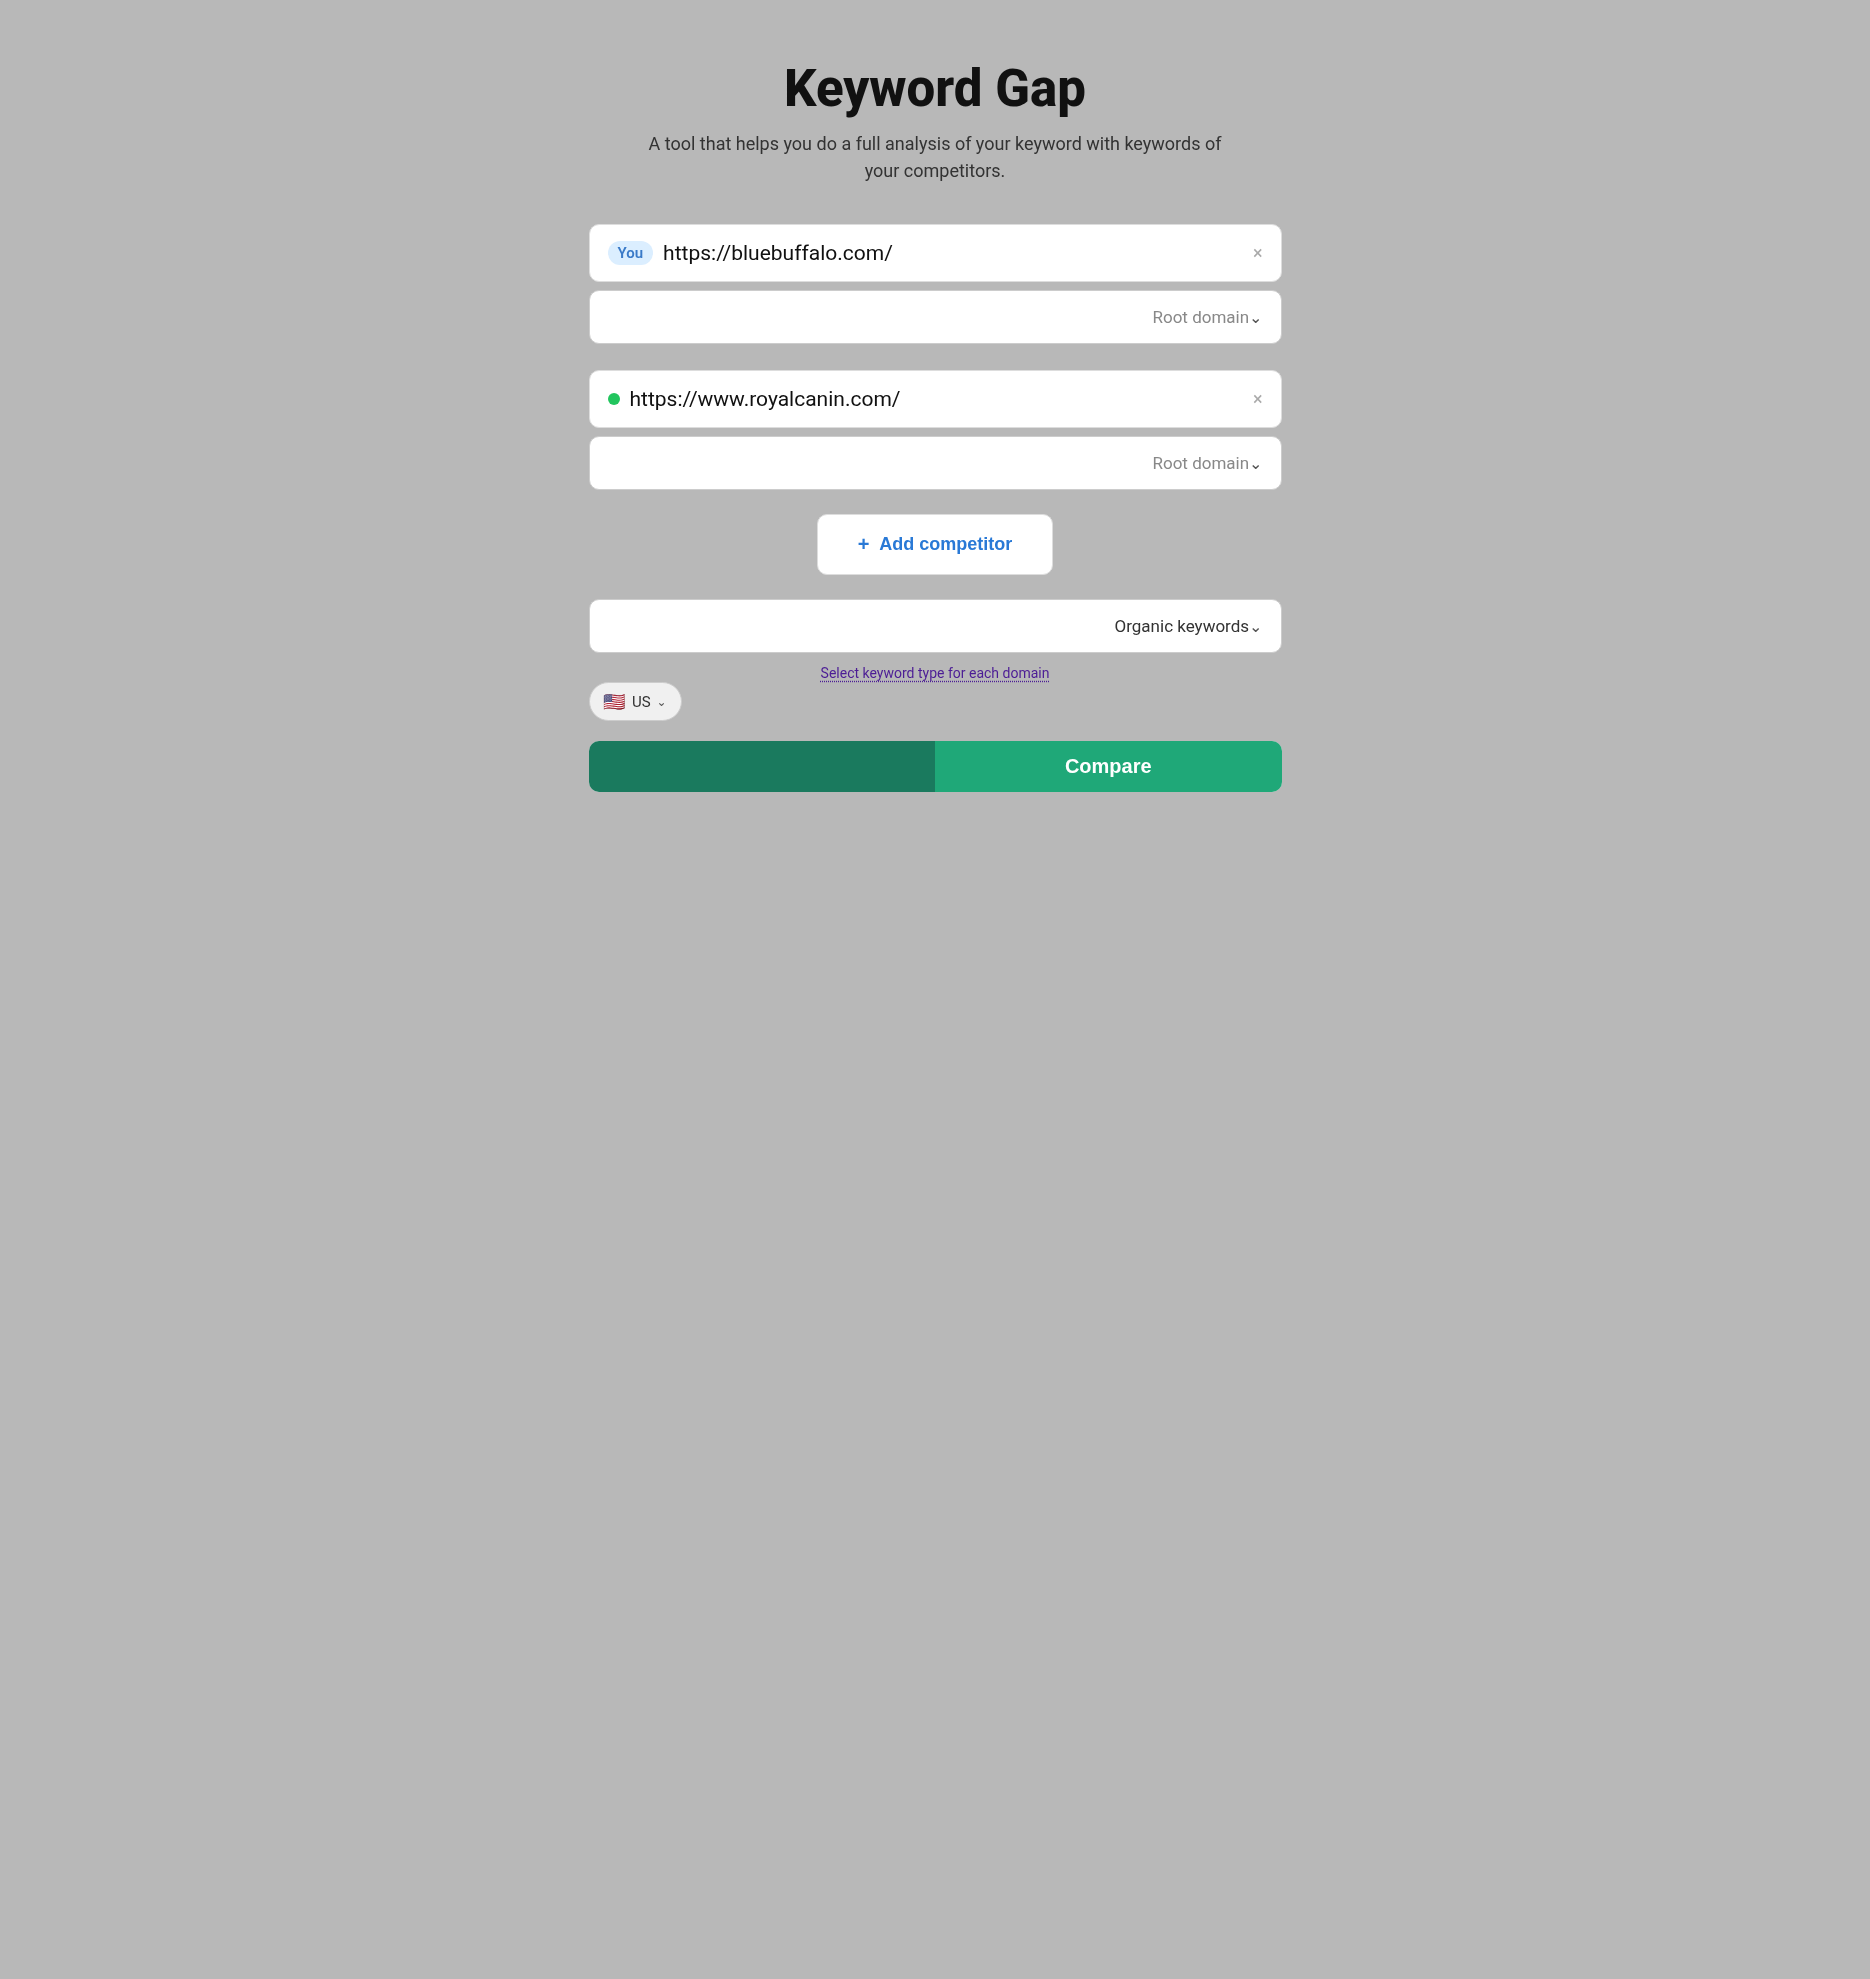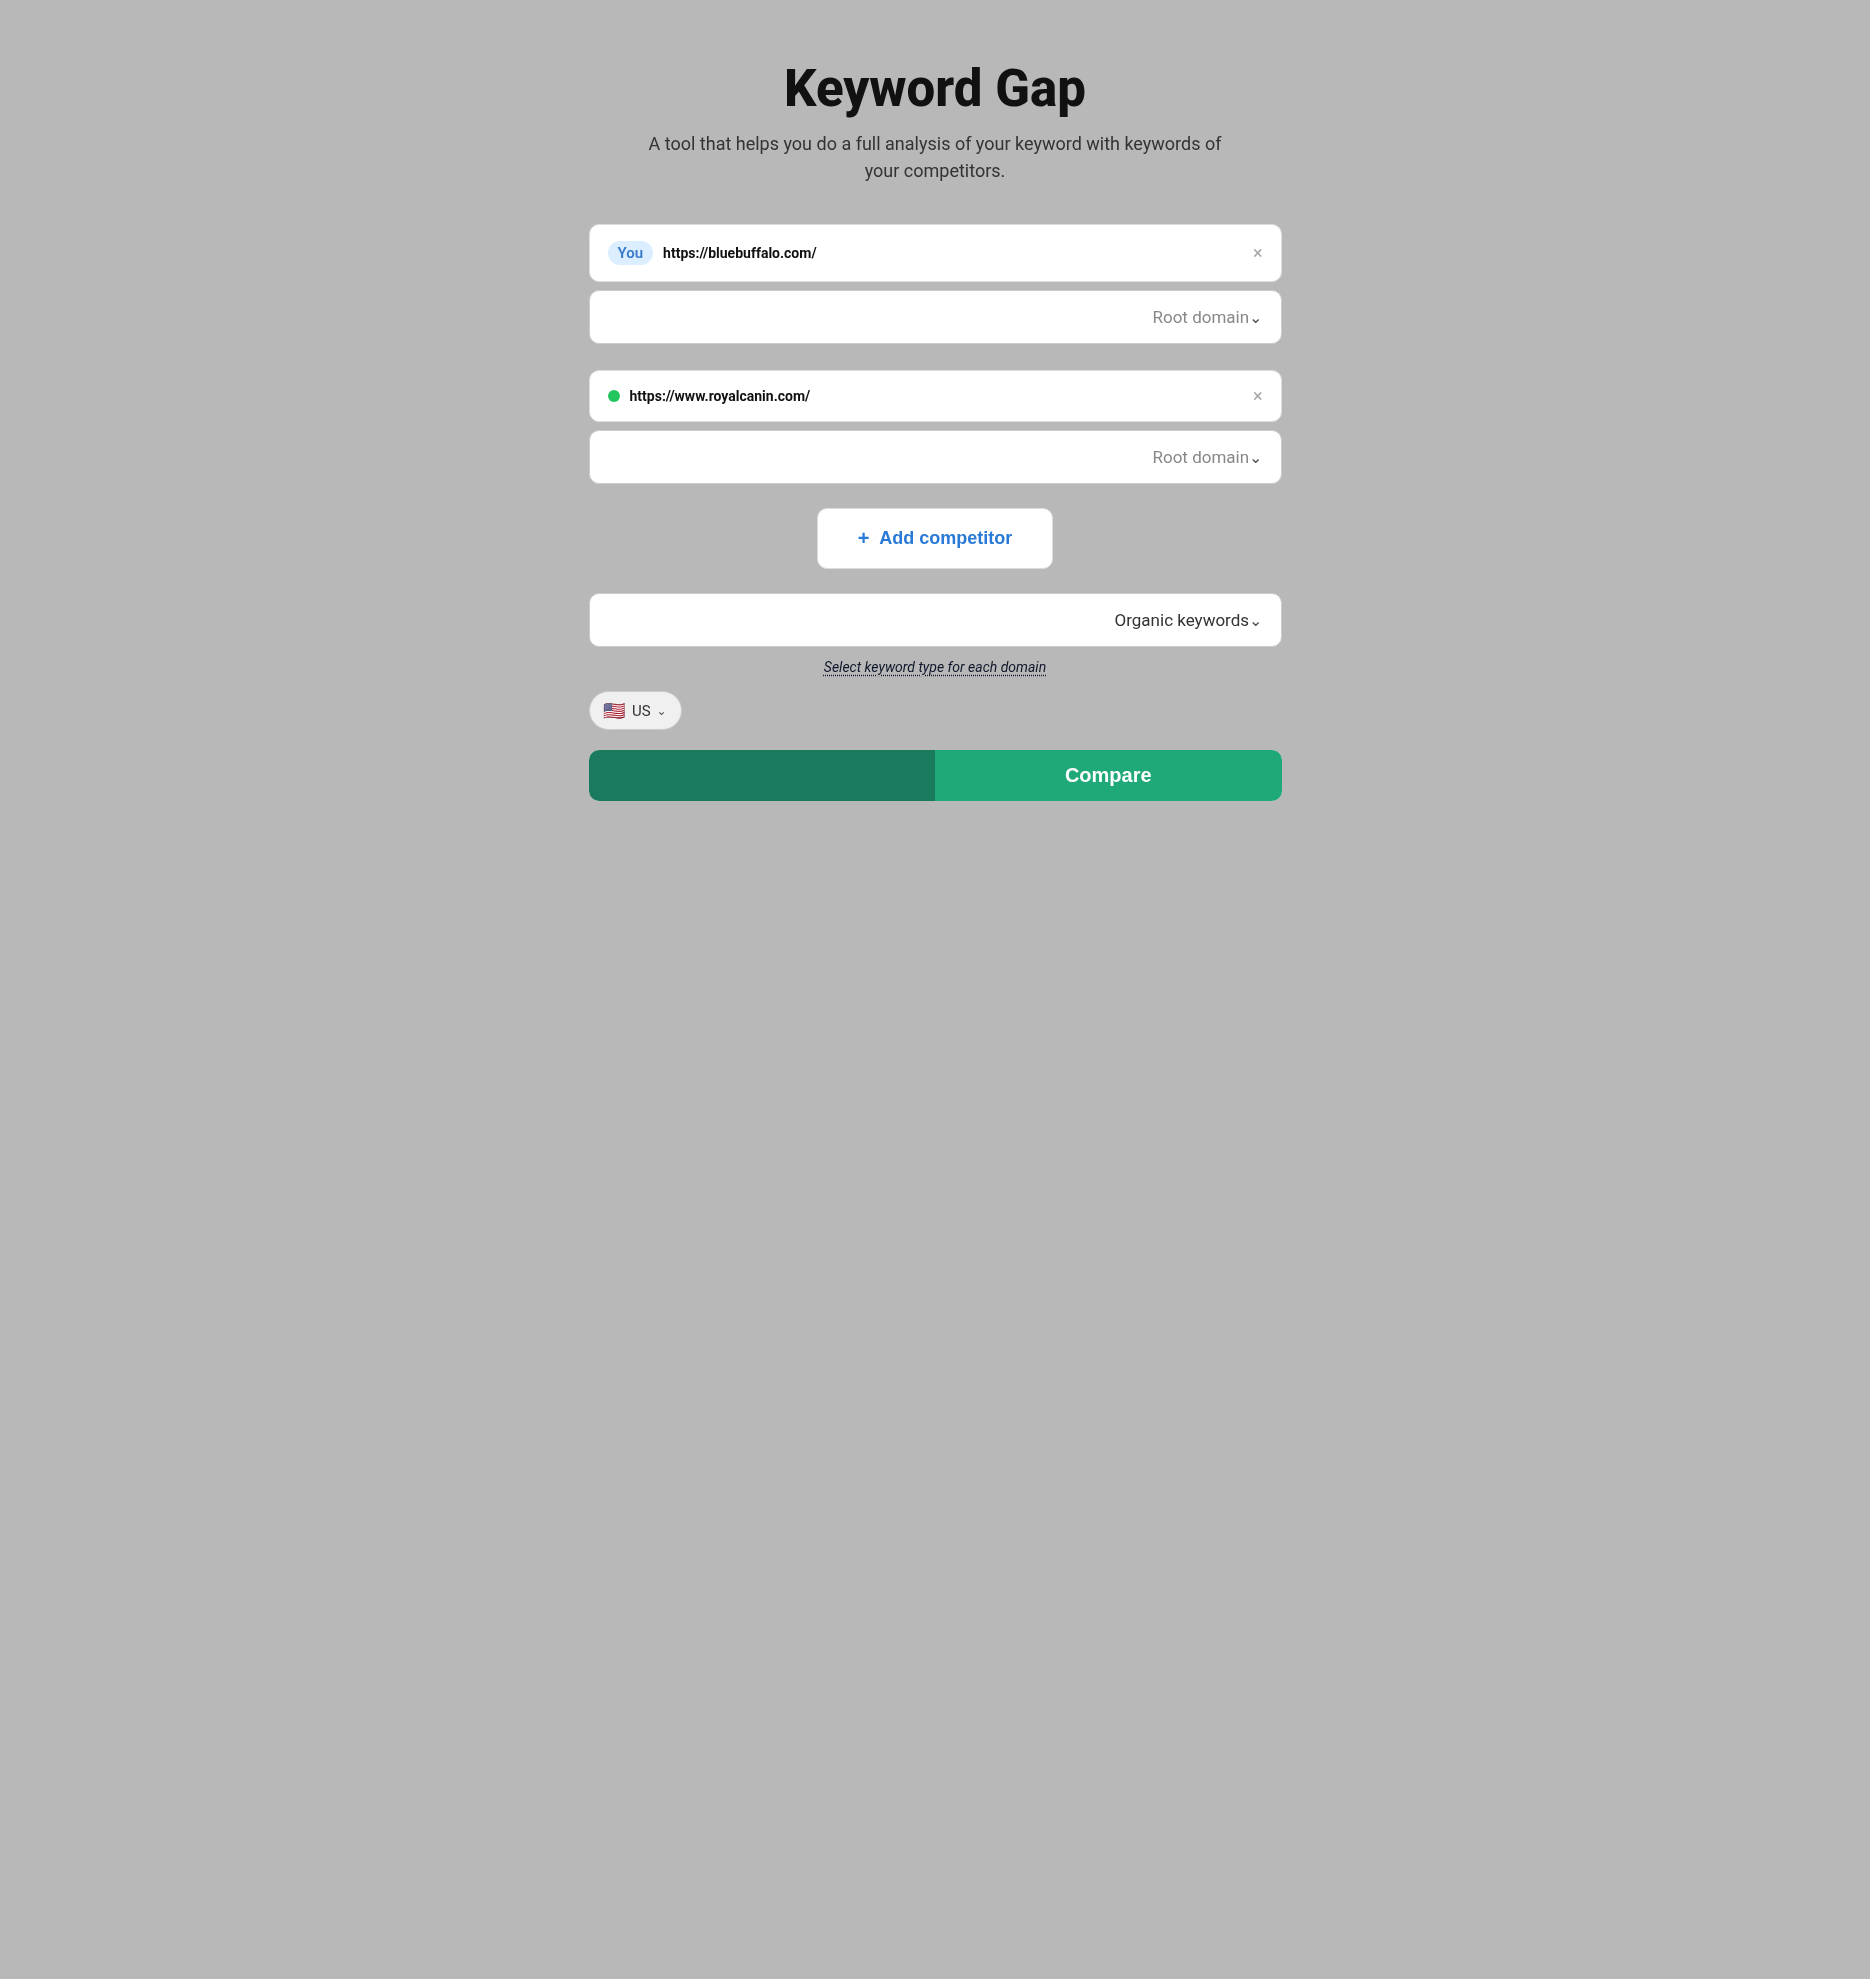--- a/index.html
+++ b/index.html
@@ -66,23 +66,23 @@
       color: #3a7ac8;
       font-size: 15px;
       font-weight: 600;
       border-radius: 20px;
       padding: 3px 10px;
       white-space: nowrap;
     }
 
     .url-text {
       flex: 1;
-      font-size: 14px;
+      font-size: 21px;
       color: #111;
-      font-weight: 700;
+      font-weight: 400;
     }
 
     .close-icon {
       color: #aaa;
       font-size: 18px;
       cursor: pointer;
       line-height: 1;
     }
 
     .green-dot {
@@ -140,26 +140,25 @@
       color: #2979d6;
     }
 
     .keyword-type-dropdown {
       width: 100%;
       margin-bottom: 12px;
     }
 
     .select-hint {
       font-size: 14px;
-      color: #0f172a;
+      color: #4c1d95;
       text-align: center;
-      margin-bottom: 16px;
+      margin-bottom: 1px;
       text-decoration: underline dotted;
       text-underline-offset: 3px;
-      font-style: italic;
     }
 
     .locale-selector {
       background: #f0f0f0;
       border: 1.5px solid #ccc;
       border-radius: 20px;
       padding: 8px 14px;
       display: flex;
       align-items: center;
       gap: 6px;

